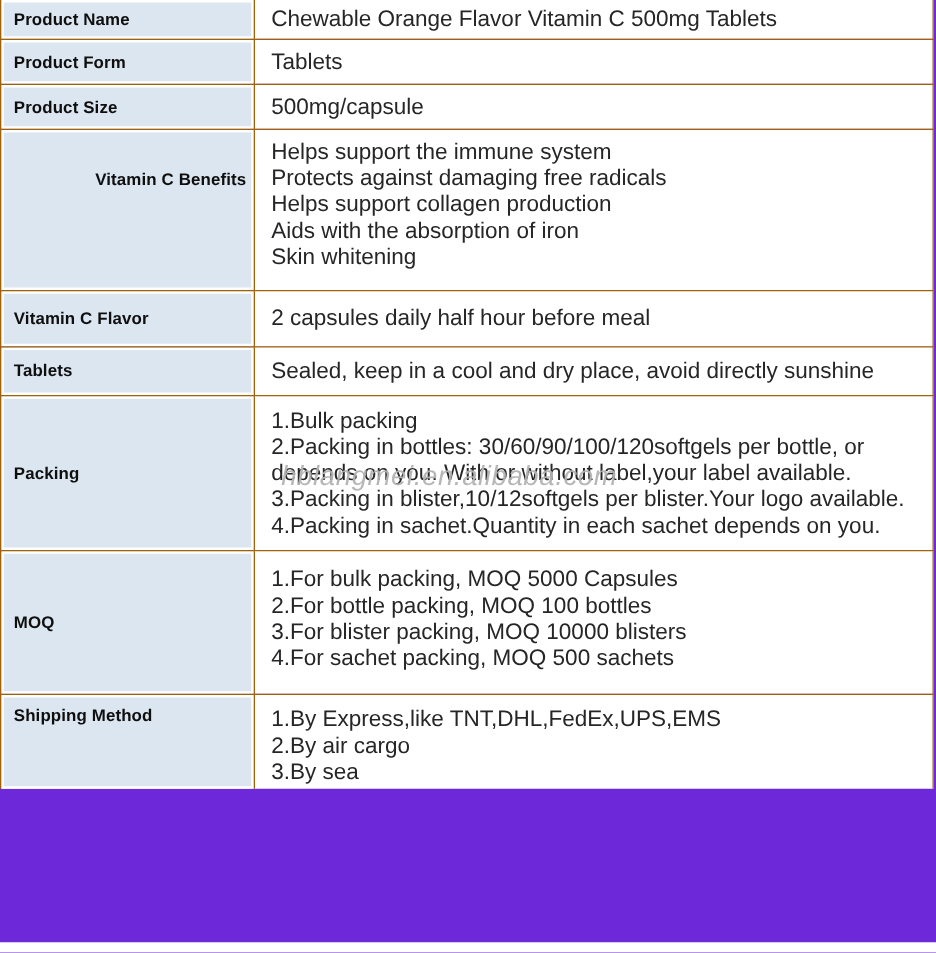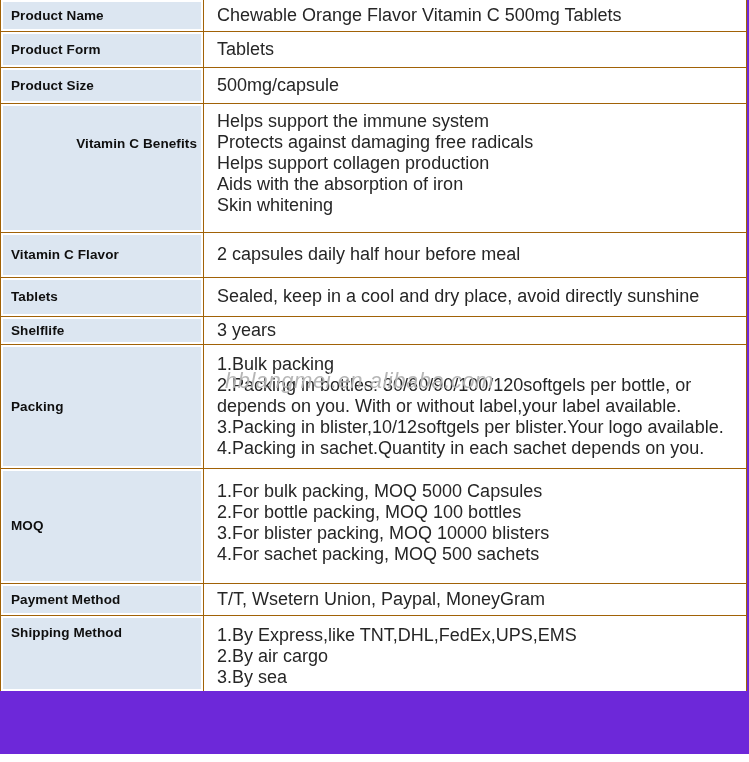--- a/index.html
+++ b/index.html
@@ -99,50 +99,38 @@
       <td class="val">
             <div class="line">2 capsules daily half hour before meal</div>
           </td>
     </tr>
     <tr class="h39">
       <td class="lbl">Tablets</td>
       <td class="val">
             <div class="line">Sealed, keep in a cool and dry place, avoid directly sunshine</div>
           </td>
     </tr>
-    <tr class="h28">
-      <td class="lbl">Shelflife</td>
-      <td class="val">
-            <div class="line">3 years</div>
-          </td>
-    </tr>
     <tr class="h124">
       <td class="lbl">Packing</td>
       <td class="val multi pt9">
         <div class="line">1.Bulk packing</div>
         <div class="line">2.Packing in bottles: 30/60/90/100/120softgels per bottle, or depends on you. With or without label,your label available.</div>
         <div class="line">3.Packing in blister,10/12softgels per blister.Your logo available.</div>
         <div class="line">4.Packing in sachet.Quantity in each sachet depends on you.</div>
       </td>
     </tr>
     <tr class="h115">
       <td class="lbl">MOQ</td>
       <td class="val multi pt12">
         <div class="line">1.For bulk packing, MOQ 5000 Capsules</div>
         <div class="line">2.For bottle packing, MOQ 100 bottles</div>
         <div class="line">3.For blister packing, MOQ 10000 blisters</div>
         <div class="line">4.For sachet packing, MOQ 500 sachets</div>
       </td>
     </tr>
-    <tr class="h32">
-      <td class="lbl">Payment Method</td>
-      <td class="val">
-            <div class="line">T/T, Wsetern Union, Paypal, MoneyGram</div>
-          </td>
-    </tr>
     <tr class="h76 lbl-top-9">
       <td class="lbl">Shipping Method</td>
       <td class="val multi pt9">
         <div class="line">1.By Express,like TNT,DHL,FedEx,UPS,EMS</div>
         <div class="line">2.By air cargo</div>
         <div class="line">3.By sea</div>
       </td>
     </tr>
   </tbody>
     </table>

